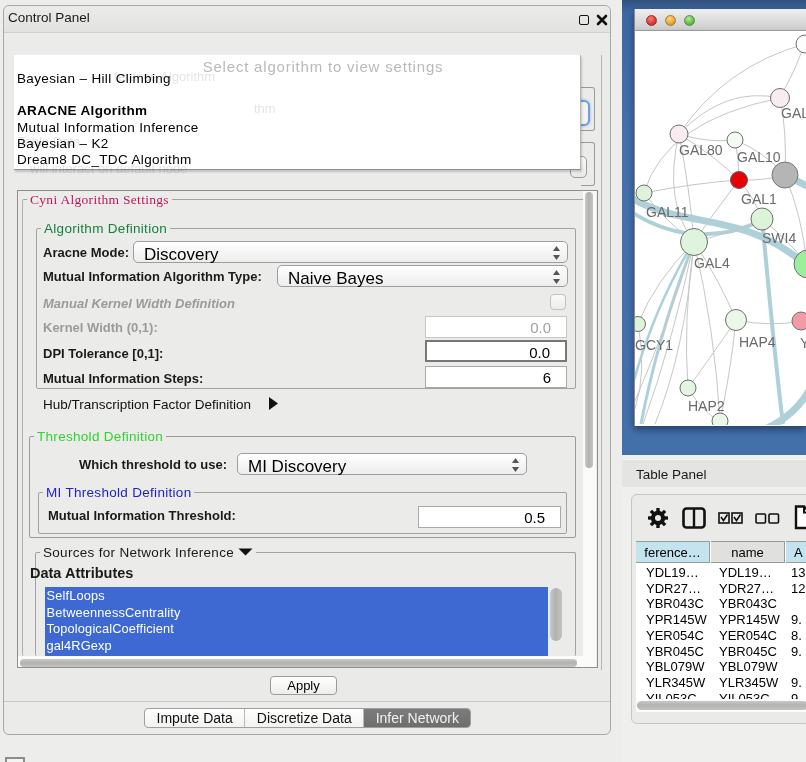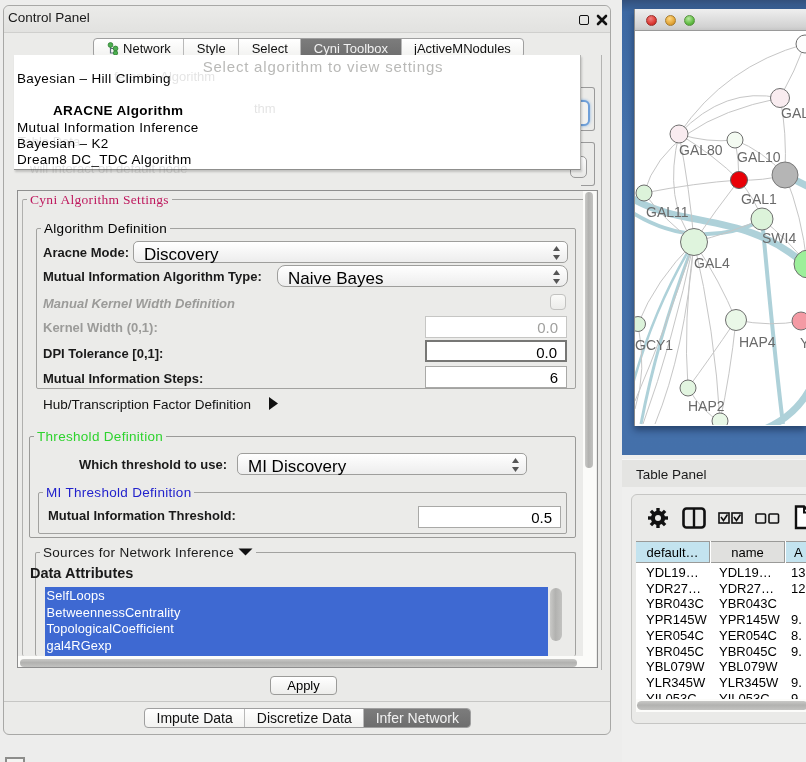--- a/index.html
+++ b/index.html
@@ -45,21 +45,21 @@
 .lbl { position:absolute; font-size:13px; font-weight:bold; color:#1a1a1a; white-space:nowrap; }
 .lbl.dis { color:#9b9b99; }
 
 
 .combo { position:absolute; height:22px; background:linear-gradient(#ffffff,#ededed);
   border:1px solid #9e9e9c; border-radius:5px; }
 .combo .ct { position:absolute; left:10px; top:3px; font-size:17px; color:#000; }
 .combo svg { position:absolute; right:6px; top:3px; }
 
 .tf { position:absolute; height:22px; background:#fff; border:1px solid #a9a9a7;
-  font-size:15px; color:#000; text-align:right; padding:2px 8px 0 0; }
+  font-size:15px; color:#000; text-align:right; padding:2px 15px 0 0; }
 
 
 #attrlist { left:45px; top:587px; width:503px; height:69px; background:#3e69d2; overflow:hidden; padding-top:1px; }
 #attrlist div { color:#fff; font-size:12.8px; letter-spacing:0.15px; height:16.7px; line-height:15px; padding-left:1.5px; white-space:nowrap; }
 
 
 .sbthumb { position:absolute; background:linear-gradient(90deg,#c9c9c7,#b2b2b0 45%,#c2c2c0); border-radius:6px; }
 .sbthumb.h { background:linear-gradient(#c9c9c7,#b2b2b0 45%,#c2c2c0); }
 
 
@@ -97,71 +97,59 @@
 
   <div class="abs" id="cpwin">
     <div class="abs" id="cptitle">
         <span class="t">Control Panel</span>
       <span class="titlebtn" style="left:575px; width:10px; height:10px; border:1.5px solid #111; border-radius:2px;"></span>
       <svg class="titlebtn" style="left:592px; top:8px;" width="12" height="12" viewBox="0 0 12 12">
           <path d="M2 2 L10 10 M10 2 L2 10" stroke="#111" stroke-width="2.6" stroke-linecap="round"></path>
         </svg>
     </div>
 
-    <div class="abs seg" style="left:89px; top:32px;">
-      <span class="s"><svg width="13" height="13" viewBox="0 0 13 13" style="vertical-align:-2px;">
-            <path d="M3.5 4 L3.5 11 L8 11 M3.5 6.5 L7.5 6.5" stroke="#5a6b7a" stroke-width="1.2" fill="none"></path>
-            <circle cx="3.5" cy="3" r="2.4" fill="#4caf50" stroke="#2e7d32" stroke-width="0.8"></circle>
-            <circle cx="8.5" cy="6.5" r="2.4" fill="#4caf50" stroke="#2e7d32" stroke-width="0.8"></circle>
-            <circle cx="8.5" cy="11" r="2.2" fill="#4caf50" stroke="#2e7d32" stroke-width="0.8"></circle>
-          </svg> Network</span>
-      <span class="s">Style</span>
-      <span class="s">Select</span>
-      <span class="s sel">Cyni Toolbox</span>
-      <span class="s">jActiveMNodules</span>
-    </div>
 
     <div class="abs" id="content"></div>
   </div>
 
   <div class="abs" style="left:581px; top:87px; width:14px; height:44px; border:1px solid #9a9a9a; border-left:none; border-radius:0 3px 3px 0; background:#ebebe9;"></div>
   <div class="abs" style="left:570px; top:100px; width:20px; height:26px; border:2.5px solid #6f9fd8; box-shadow:0 0 3px #86b4e4; border-radius:6px; background:#f2f2f0;"></div>
   <div class="abs" style="left:581px; top:142px; width:14px; height:44px; border:1px solid #9a9a9a; border-left:none; border-radius:0 3px 3px 0; background:#ebebe9;"></div>
   <div class="abs" style="left:570px; top:156px; width:17px; height:22px; border:1px solid #9a9a9a; border-radius:5px; background:linear-gradient(#fcfcfc,#e8e8e6);"></div>
 
   <div class="abs" id="popup">
     <div class="hint">Select algorithm to view settings</div>
     <div class="ghost" style="left:100px; top:14px;">ference Algorithm</div>
     <div class="ghost" style="left:240px; top:46px;">thm</div>
     <div class="ghost" style="left:4px; top:79px;">Table Data</div>
     <div class="ghost" style="left:16px; top:106px;">will interact on default node</div>
     <div class="it" style="top:16px;">Bayesian – Hill Climbing</div>
-    <div class="it" style="top:48.4px; font-weight:bold;margin-left:36px;">ARACNE Algorithm</div>
+    <div class="it" style="top:48.4px; font-weight:bold;">ARACNE Algorithm</div>
     <div class="it" style="top:64.6px;">Mutual Information Inference</div>
     <div class="it" style="top:80.8px;">Bayesian – K2</div>
     <div class="it" style="top:97px;">Dream8 DC_TDC Algorithm</div>
   </div>
 
   <div class="abs group" style="left:22px; top:199px; width:563px; height:457px; border-right:none; border-bottom:none; border-left-color:#b0b0ae;">
     <span class="gtitle" style="color:#be185d;font-family:Liberation Serif, serif;">Cyni Algorithm Settings</span>
   </div>
 
   <div class="abs group" style="left:36px; top:228px; width:540px; height:161px;">
-    <span class="gtitle" style="color:#000000;">Algorithm Definition</span>
+    <span class="gtitle" style="color:#15803d;">Algorithm Definition</span>
   </div>
   <div class="lbl" style="left:43px; top:245px;">Aracne Mode:</div>
   <div class="combo" style="left:133px; top:241px; width:435px;">
       <span class="ct">Discovery</span>
     <svg width="9" height="16" viewBox="0 0 9 16">
         <path d="M4.5 1 L8 6 L1 6 Z" fill="#555"></path>
         <path d="M4.5 15 L1 10 L8 10 Z" fill="#555"></path>
       </svg>
   </div>
   <div class="lbl" style="left:43px; top:269px;">Mutual Information Algorithm Type:</div>
-  <div class="combo" style="left:277px; top:265px; width:291px;border-radius:8px;">
+  <div class="combo" style="left:277px; top:265px; width:291px;">
       <span class="ct">Naive Bayes</span>
     <svg width="9" height="16" viewBox="0 0 9 16">
         <path d="M4.5 1 L8 6 L1 6 Z" fill="#555"></path>
         <path d="M4.5 15 L1 10 L8 10 Z" fill="#555"></path>
       </svg>
   </div>
   <div class="lbl dis" style="left:43px; top:296px;font-style:italic;">Manual Kernel Width Definition</div>
   <div class="abs" style="left:550px; top:294px; width:16px; height:16px; background:linear-gradient(#fafaf8,#ececea); border:1px solid #c2c2c0; border-radius:4px;"></div>
   <div class="lbl dis" style="left:43px; top:320px;">Kernel Width (0,1):</div>
   <div class="tf" style="left:425px; top:316px; width:142px; border-color:#c6c6c4; color:#a0a09e;">0.0</div>
@@ -337,21 +325,21 @@
         <svg style="position:absolute; left:123px; top:18px;" width="26" height="11" viewBox="0 0 26 11">
           <rect x="1" y="1" width="9.5" height="9" rx="1" fill="none" stroke="#111" stroke-width="1.6"></rect>
           <rect x="14" y="1" width="9.5" height="9" rx="1" fill="none" stroke="#111" stroke-width="1.6"></rect>
         </svg>
         <svg style="position:absolute; left:162px; top:10px;" width="18" height="25" viewBox="0 0 18 25">
           <path d="M2 1.5 L10 1.5 L16 7.5 L16 23 L2 23 Z" fill="#fff" stroke="#111" stroke-width="2.4"></path>
           <path d="M10 1.5 L10 7.5 L16 7.5" fill="none" stroke="#111" stroke-width="2"></path>
         </svg>
 
         <div style="position:absolute; left:4px; top:46px; width:172px; height:171px; background:#fff; overflow:hidden;">
-          <div style="position:absolute; left:0; top:0; width:74px; height:22px; background:#c3e3ef; border-top:1px solid #9a9a98; border-bottom:1px solid #9a9a98; border-right:1px solid #9a9a98; text-align:center; font-size:13px; line-height:21px;">default…</div>
+          <div style="position:absolute; left:0; top:0; width:74px; height:22px; background:#c3e3ef; border-top:1px solid #9a9a98; border-bottom:1px solid #9a9a98; border-right:1px solid #9a9a98; text-align:center; font-size:13px; line-height:21px;">ference…</div>
           <div style="position:absolute; left:75px; top:0; width:74px; height:22px; background:#e0e0de; border-top:1px solid #9a9a98; border-bottom:1px solid #9a9a98; border-right:1px solid #9a9a98; text-align:center; font-size:13px; line-height:21px;">name</div>
           <div style="position:absolute; left:150px; top:0; width:22px; height:22px; background:#c3e3ef; border-top:1px solid #9a9a98; border-bottom:1px solid #9a9a98; font-size:13px; line-height:21px; padding-left:8px;">A</div>
           <div class="trow" style="top:23px;">
               <span class="c1">YDL19…</span>
               <span class="c2">YDL19…</span>
               <span class="c3">13</span>
             </div>
           <div class="trow" style="top:38.7px;">
               <span class="c1">YDR27…</span>
               <span class="c2">YDR27…</span>

